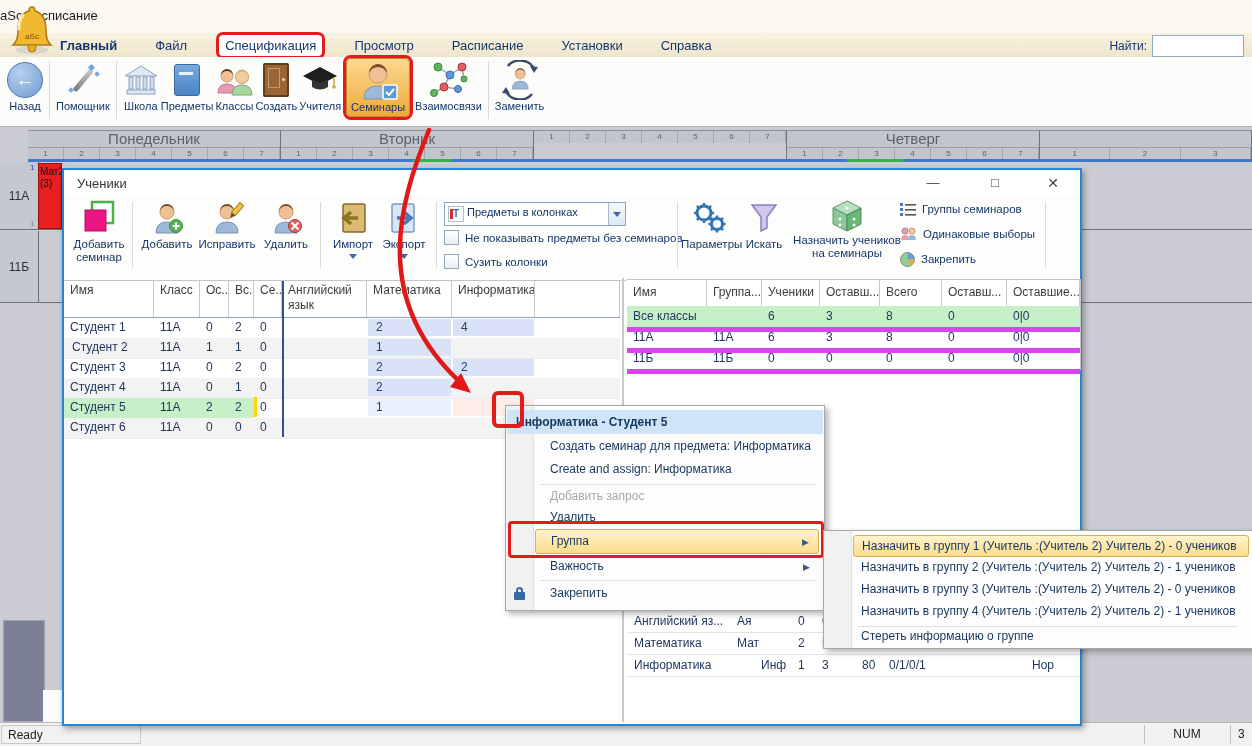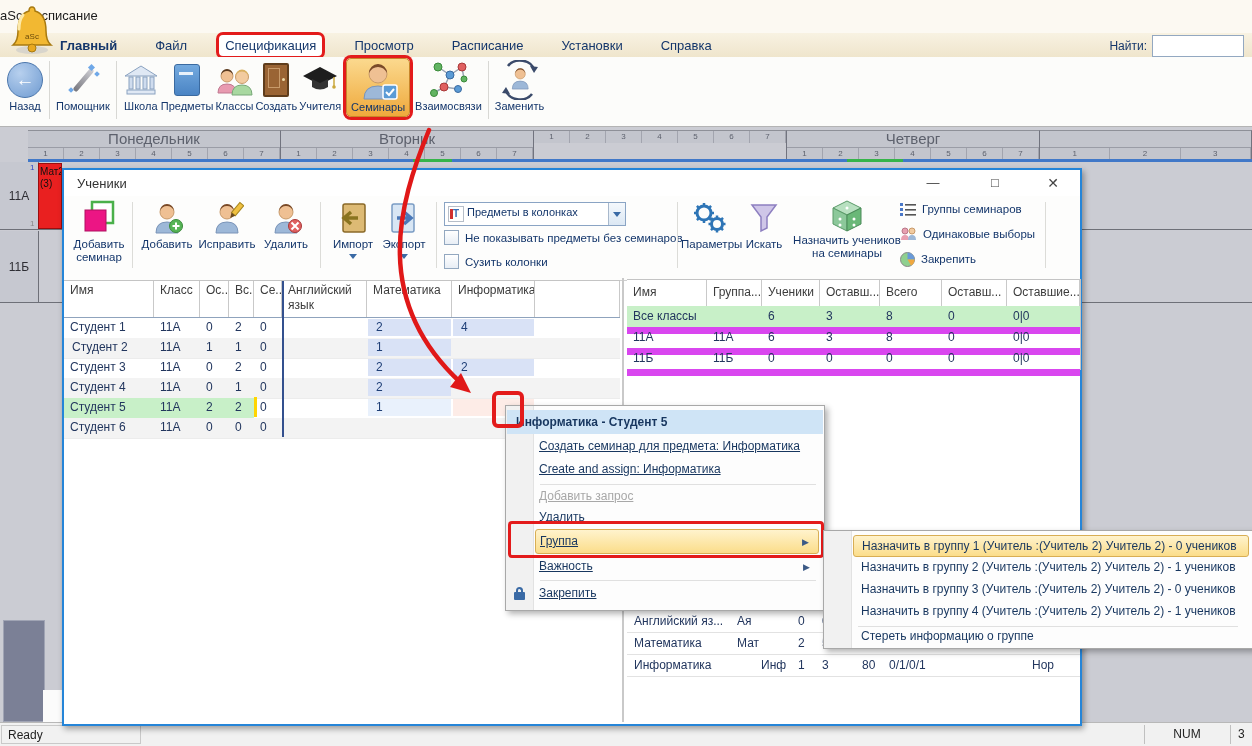--- a/index.html
+++ b/index.html
@@ -103,34 +103,34 @@
   .subcell{position:absolute;top:1px;height:17px;font-size:12px;color:#1f3f77;padding:1px 0 0 8px;box-sizing:border-box;}
   .lav{background:var(--cell-lavender);}
   .lblue{background:var(--cell-lightblue);}
   .pinkc{background:var(--cell-pink);}
   #navyline{position:absolute;left:218px;top:0;width:2px;height:156px;background:#33508e;}
   #yellowmark{position:absolute;left:190px;top:116px;width:3px;height:20px;background:var(--marker-yellow);}
   #pane-div{position:absolute;left:558px;top:108px;width:2px;height:444px;background:#c9c9c9;}
   #classes-table{position:absolute;left:563px;top:109px;width:453px;border:1px solid #c4c4c4;border-left:none;}
   .cth{position:absolute;top:0;height:26px;border-right:1px solid #c9c9c9;box-sizing:border-box;font-size:12px;color:#3c3c3c;
      padding:5px 0 0 6px;background:#fff;overflow:hidden;white-space:nowrap;}
-  .crow{position:absolute;left:0;width:453px;height:21px;font-size:12px;color:#22365e;border-bottom:7px solid #d946ef;}
+  .crow{position:absolute;left:0;width:453px;height:21px;font-size:12px;color:#22365e;border-bottom:5px solid #d946ef;}
   .crow .cellv{top:3px;}
   #subjects-table{position:absolute;left:563px;top:417px;width:453px;height:90px;border-top:1px solid #c0c0c0;}
   .prow{position:absolute;left:0;width:453px;height:22px;font-size:12px;color:#22365e;border-bottom:1px solid #e2e2e2;}
   .prow .cellv{top:4px;}
   .rowgreen{background:var(--selected-green);}
 
   
   .popmenu{background:#fdfdfd;border:1px solid #a8a8a8;box-shadow:3px 3px 6px rgba(0,0,0,.3);}
   .gutter{position:absolute;left:0;top:0;bottom:0;width:27px;background:#f1f1f1;border-right:1px solid #e2e2e2;}
   #cmenu{left:505px;top:405px;width:318px;height:204px;}
   #cmenu-header{position:absolute;left:1px;top:4px;width:calc(100% - 2px);height:24px;background:var(--header-blue);
      font-size:12px;font-weight:bold;color:#17365f;line-height:24px;padding-left:9px;box-sizing:border-box;}
-  .mitem{position:absolute;left:29px;width:284px;font-size:12px;color:#17365f;line-height:22px;padding-left:4px;box-sizing:border-box;white-space:nowrap;overflow:hidden;text-decoration:underline;}
+  .mitem{position:absolute;left:29px;width:284px;font-size:12px;color:#17365f;line-height:22px;padding-left:15px;box-sizing:border-box;white-space:nowrap;overflow:hidden;}
   .mitem.disabled{color:#a8a8a8;}
   .mitem.hl{background:linear-gradient(#fff3cd,#fbdd8a);border:1px solid #d8ae54;border-radius:3px;}
   .msep{position:absolute;left:34px;width:276px;height:1px;background:#e0e0e0;}
   .subarrow{position:absolute;right:9px;top:0;font-size:9px;color:#3c5a86;}
   #lockicon{position:absolute;left:8px;width:11px;height:13px;}
   #lockicon .shackle{position:absolute;left:2px;top:0;width:7px;height:7px;border:2px solid #3a6aa5;border-bottom:none;border-radius:4px 4px 0 0;box-sizing:border-box;}
   #lockicon .lbody{position:absolute;left:0;top:5px;width:11px;height:8px;background:#3a6aa5;border-radius:1px;}
   #smenu{left:823px;top:530px;width:432px;height:117px;}
   .sitem{position:absolute;left:29px;width:396px;font-size:12px;color:#17365f;line-height:21px;padding-left:8px;box-sizing:border-box;white-space:nowrap;overflow:hidden;}
   .sitem.hl{background:linear-gradient(#fff3cd,#fbdd8a);border:1px solid #d8ae54;border-radius:3px;}

